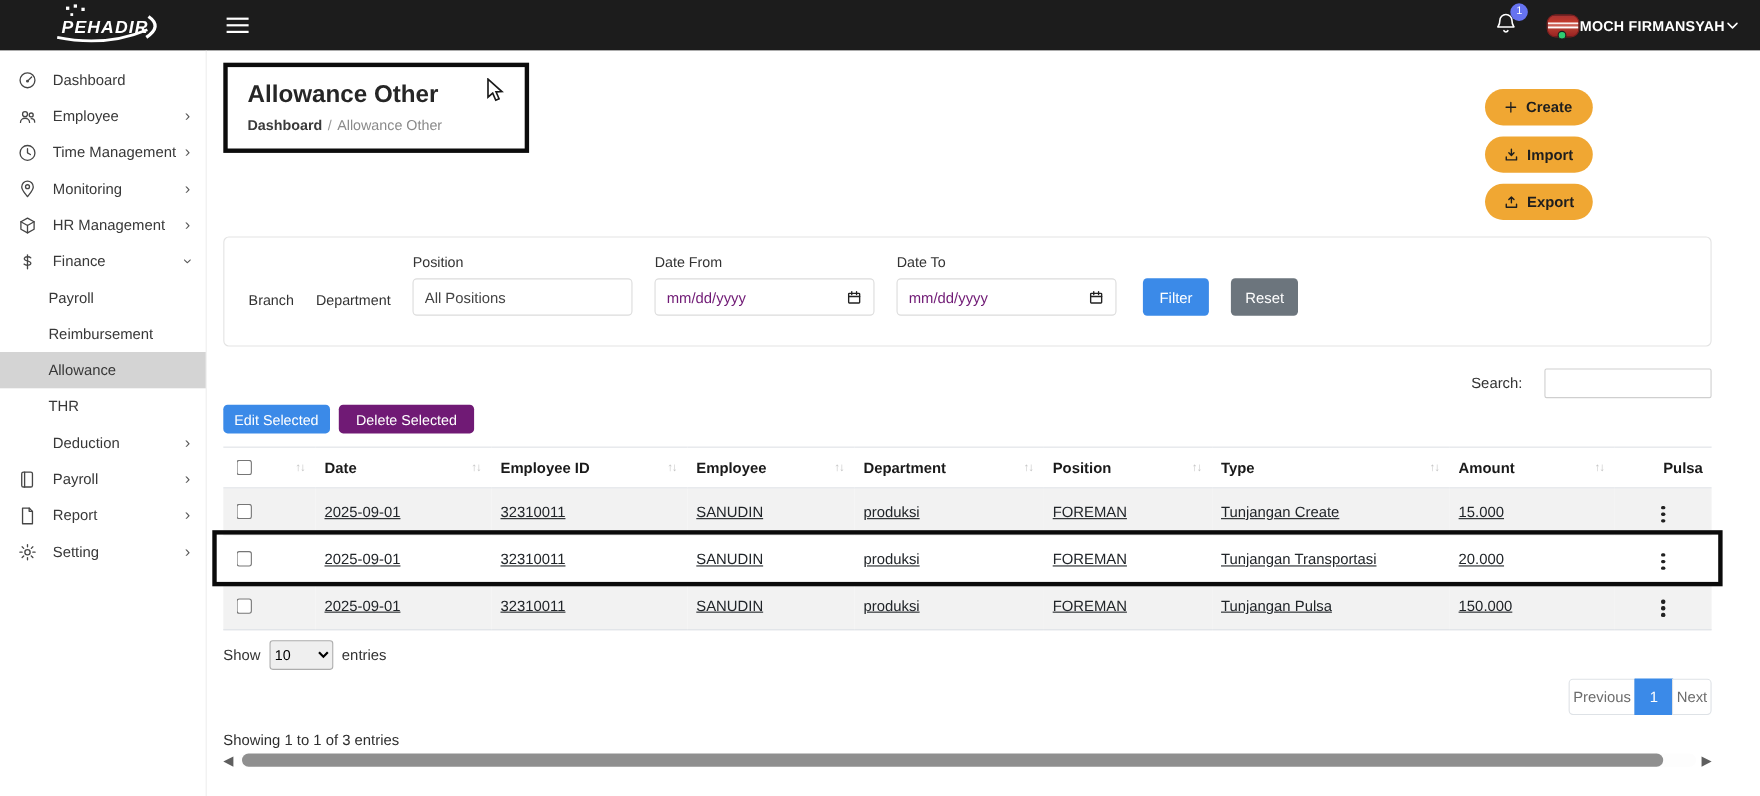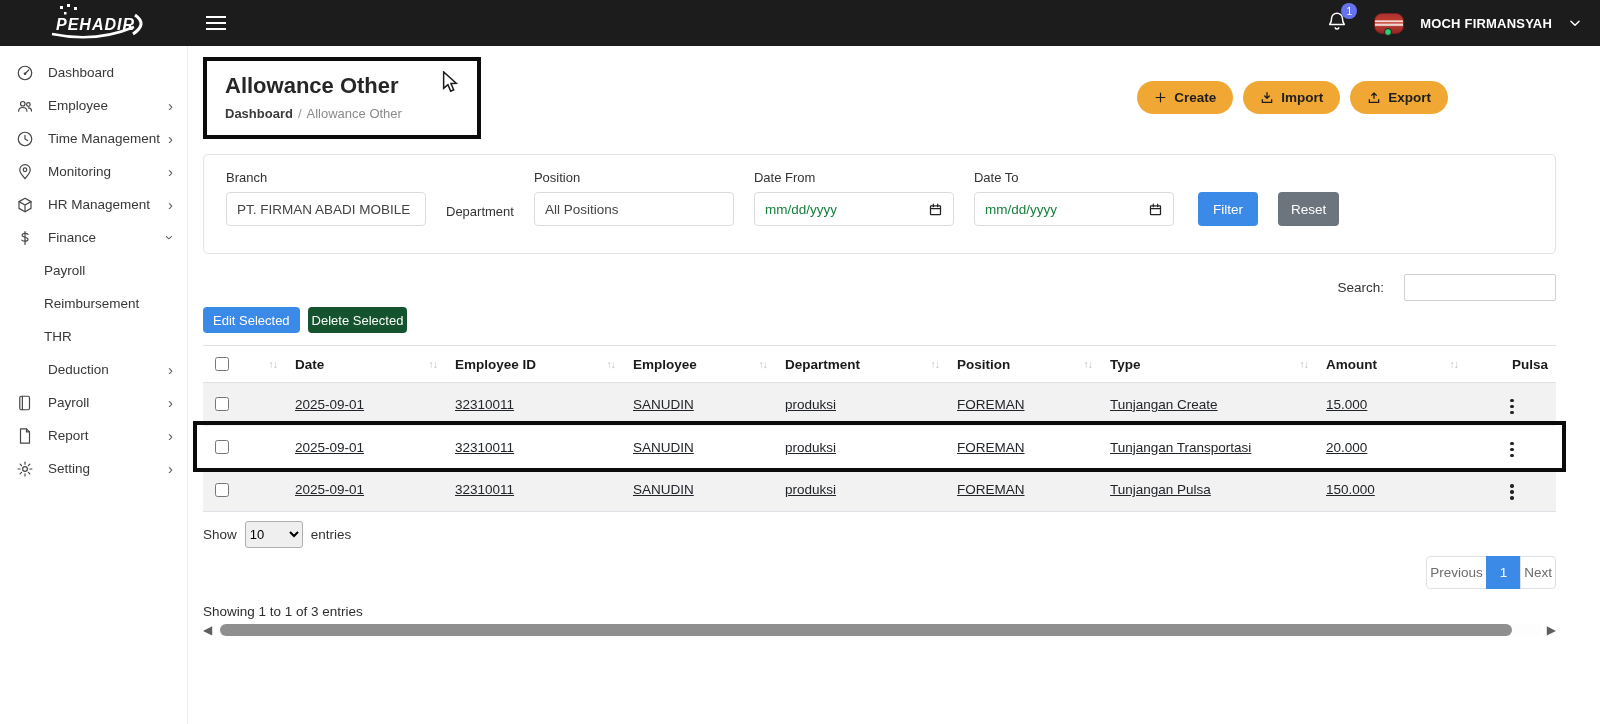--- a/index.html
+++ b/index.html
@@ -18,21 +18,21 @@
   .brand-zone { width:188px; display:flex; justify-content:center; align-items:center; }
   .hamburger { margin-left:12px; cursor:pointer; display:flex; flex-direction:column; gap:4px; padding:6px; }
   .hamburger i { display:block; width:20px; height:2px; background:#fff; }
   .topbar .spacer { flex:1; }
   .bell-wrap { position:relative; margin-right:26px; cursor:pointer; }
   .badge {
     position:absolute; top:-7px; right:-9px; background:#6673f0; color:#fff;
     font-size:10px; min-width:16px; height:16px; border-radius:8px;
     display:flex; align-items:center; justify-content:center; padding:0 4px;
   }
-  .user-wrap { display:flex; align-items:center; gap:16px; margin-right:18px; cursor:pointer; }
+  .user-wrap { display:flex; align-items:center; gap:0; margin-right:18px; cursor:pointer; }
   .avatar {
     width:30px; height:21px; border-radius:8px; position:relative;
     background:linear-gradient(180deg,#a33 0%,#c0392b 30%,#fff 38%,#c0392b 46%,#fff 58%,#b03a2e 66%,#922 100%);
     border:1px solid #7a1f1f;
   }
   .status-dot { position:absolute; bottom:-3px; left:9px; width:8px; height:8px; background:#2ecc71; border-radius:50%; border:1px solid #1c1c1c; }
   .user-name { font-size:13px; font-weight:700; letter-spacing:.2px; }
 
   
   .sidebar {
@@ -55,51 +55,51 @@
   
   .main { position:absolute; top:46px; left:188px; right:0; bottom:0; background:#fff; }
   .head-row { display:flex; justify-content:space-between; align-items:flex-start; padding:11px 44px 0 15px;gap:48px; }
   .title-box { border:4px solid #0c0c0c; padding:12px 20px 14px 18px; min-width:278px; position:relative; background:#fff; }
   .page-title { margin:0; font-size:22px; font-weight:700; color:#262626; }
   .breadcrumb { margin-top:7px; font-size:13px; color:#8a8a8a; }
   .breadcrumb .bc-home { color:#3a3a3a; font-weight:700; cursor:pointer; }
   .bc-sep { margin:0 5px; color:#9a9a9a; }
   .cursor-svg { position:absolute; right:18px; top:10px; }
 
-  .action-btns { display:flex; gap:10px; margin-top:24px; margin-right:108px; }
+  .action-btns { display:flex; gap:10px; margin-top:24px; margin-right:108px;flex-direction:column; }
   .pill {
     display:inline-flex; align-items:center; gap:7px; background:#f0a733; color:#1e1e1e;
     border:none; border-radius:17px; height:33px; padding:0 17px;
     font-family:"Liberation Sans",sans-serif; font-size:13.5px; font-weight:700; cursor:pointer;
   }
   .pill svg { stroke:#1e1e1e; fill:none; stroke-width:2.2; stroke-linecap:round; stroke-linejoin:round; }
 
   
   .filter-card {
     margin:15px 44px 0 15px; border:1px solid #e3e3e3; border-radius:5px;
     padding:15px 22px 27px 22px; display:flex; gap:20px; align-items:flex-end;
   }
   .f-field { display:flex; flex-direction:column; }
   .f-field label { font-size:13px; color:#333; margin-bottom:7px; }
   .f-input {
     width:200px; height:34px; border:1px solid #dcdcdc; border-radius:4px;
     padding:0 10px; font-size:13.5px; color:#444; font-family:"Liberation Sans",sans-serif; background:#fff;
   }
   .date-box { display:flex; align-items:center; justify-content:space-between; cursor:text; }
-  .date-box .ph { color:#15803d; }
+  .date-box .ph { color:#701a75; }
   .btn { border:none; border-radius:4px; color:#fff; font-size:13.5px; font-family:"Liberation Sans",sans-serif; cursor:pointer; }
   .btn-filter { background:#3b8ae8; height:34px; padding:0 15px; margin-left:4px; }
   .btn-reset { background:#6c757d; height:34px; padding:0 13px; }
 
   
   .search-row { display:flex; justify-content:flex-end; align-items:center; gap:20px; padding:20px 44px 0 15px; font-size:13.5px; color:#333; }
   .search-input { width:152px; height:27px; border:1px solid #cfcfcf; border-radius:2px; padding:0 6px; font-size:13px; }
   .sel-row { display:flex; gap:8px; padding:6px 44px 0 15px; }
   .btn-edit { background:#3b8ae8; height:26px; padding:0 10px; font-size:13px; border-radius:4px; }
-  .btn-del { background:#14532d; height:26px; padding:0 4px; font-size:13px; border-radius:4px; }
+  .btn-del { background:#701a75; height:26px; padding:0 16px; font-size:13px; border-radius:4px; }
 
   
   .table-zone { position:relative; margin:12px 44px 0 15px; }
   table.grid { width:100%; border-collapse:collapse; font-size:13.5px; table-layout:fixed; }
   .grid th {
     text-align:left; font-weight:700; color:#1a1a1a; height:37px;
     border-top:1px solid #dee2e6; border-bottom:1px solid #dee2e6; padding:0 8px;
     cursor:pointer; position:relative;
   }
   .grid th .sort { position:absolute; right:10px; top:50%; transform:translateY(-50%); font-size:10.5px; color:#c4c4c4; letter-spacing:-1px; }
@@ -234,20 +234,23 @@
         </svg>
     </span>
     <span class="s-label">Finance</span>
     <span class="chev down">›</span>
   </div>
   <div class="s-item sub">
     <span class="s-label">Payroll</span>
   </div>
   <div class="s-item sub">
     <span class="s-label">Reimbursement</span>
+  </div>
+  <div class="s-item sub active">
+    <span class="s-label">Allowance</span>
   </div>
   <div class="s-item sub">
     <span class="s-label">THR</span>
   </div>
   <div class="s-item sub2">
     <span class="s-label">Deduction</span>
     <span class="chev">›</span>
   </div>
   <div class="s-item">
     <span class="s-ico">
@@ -311,21 +314,20 @@
             <path d="M12 12.5 V3.5 M8 7.5 L12 3.5 l4 4 M4 15 v4.5 h16 V15"></path>
           </svg>
         <span>Export</span>
       </button>
     </div>
   </div>
 
   <div class="filter-card">
     <div class="f-field">
       <label>Branch</label>
-      <input class="f-input" value="PT. FIRMAN ABADI MOBILE" style="">
     </div>
     <div class="f-field">
       <label>Department</label>
     </div>
     <div class="f-field">
       <label>Position</label>
       <input class="f-input" value="All Positions" style="">
     </div>
     <div class="f-field">
       <label>Date From</label>

